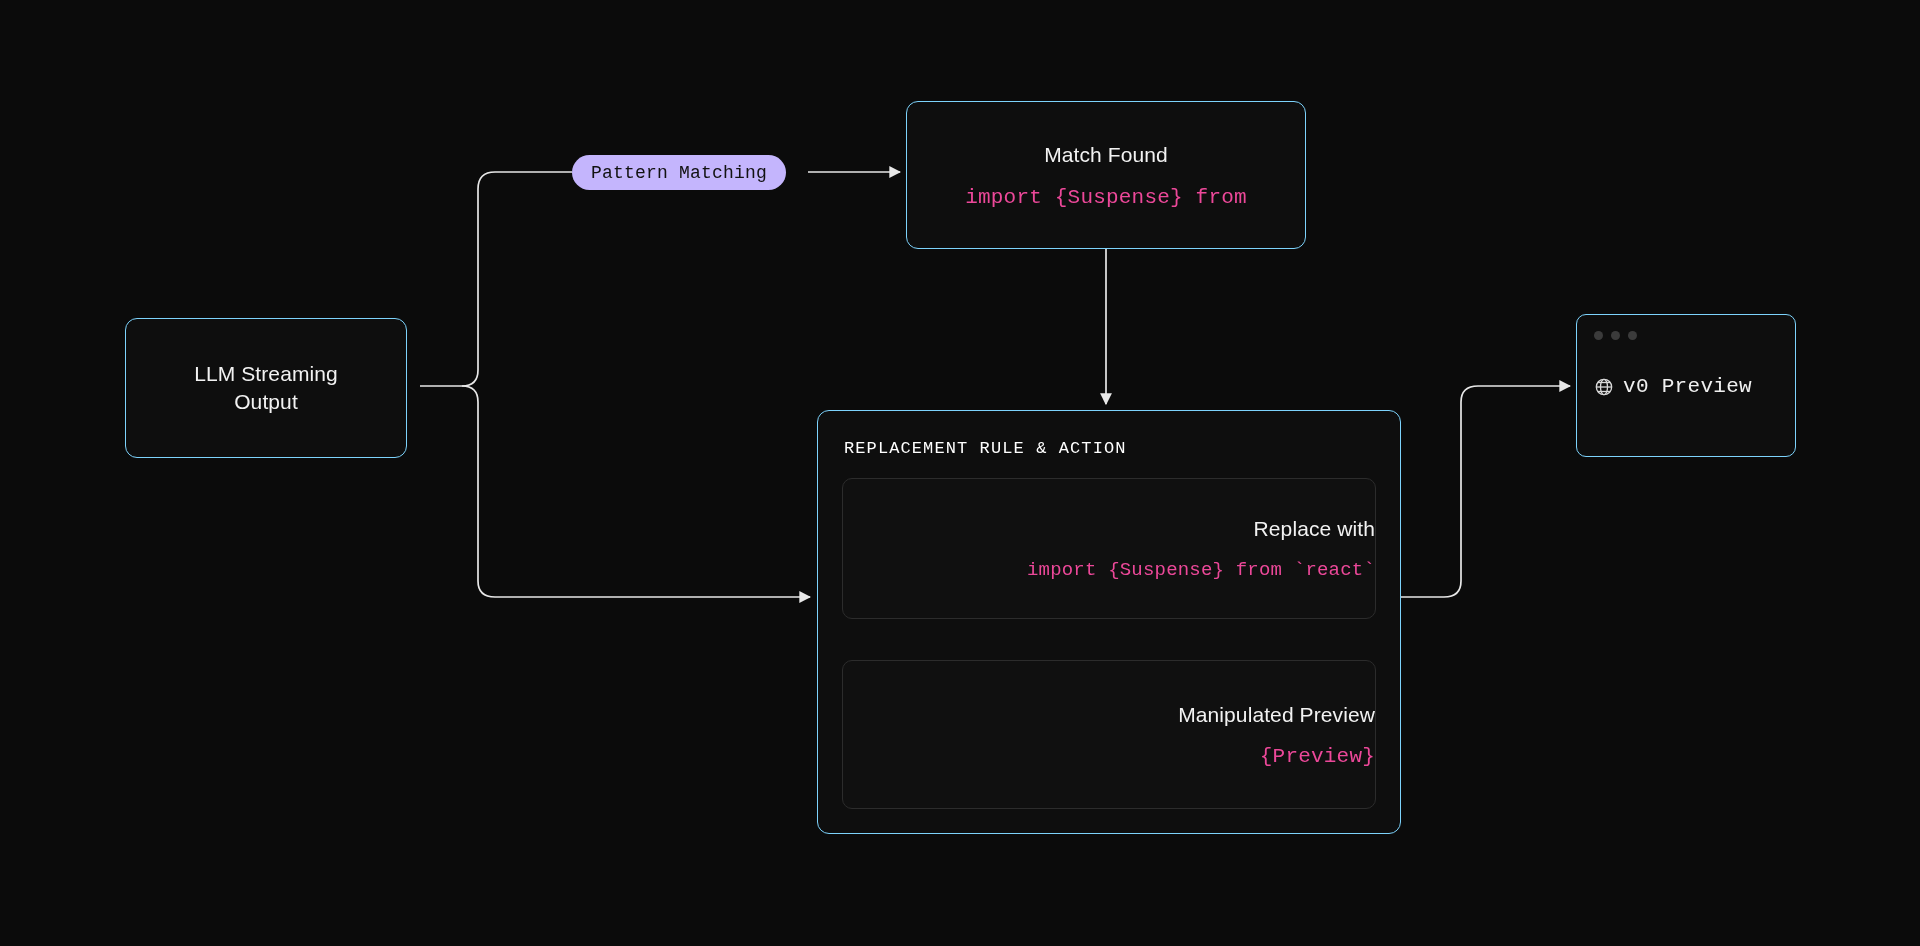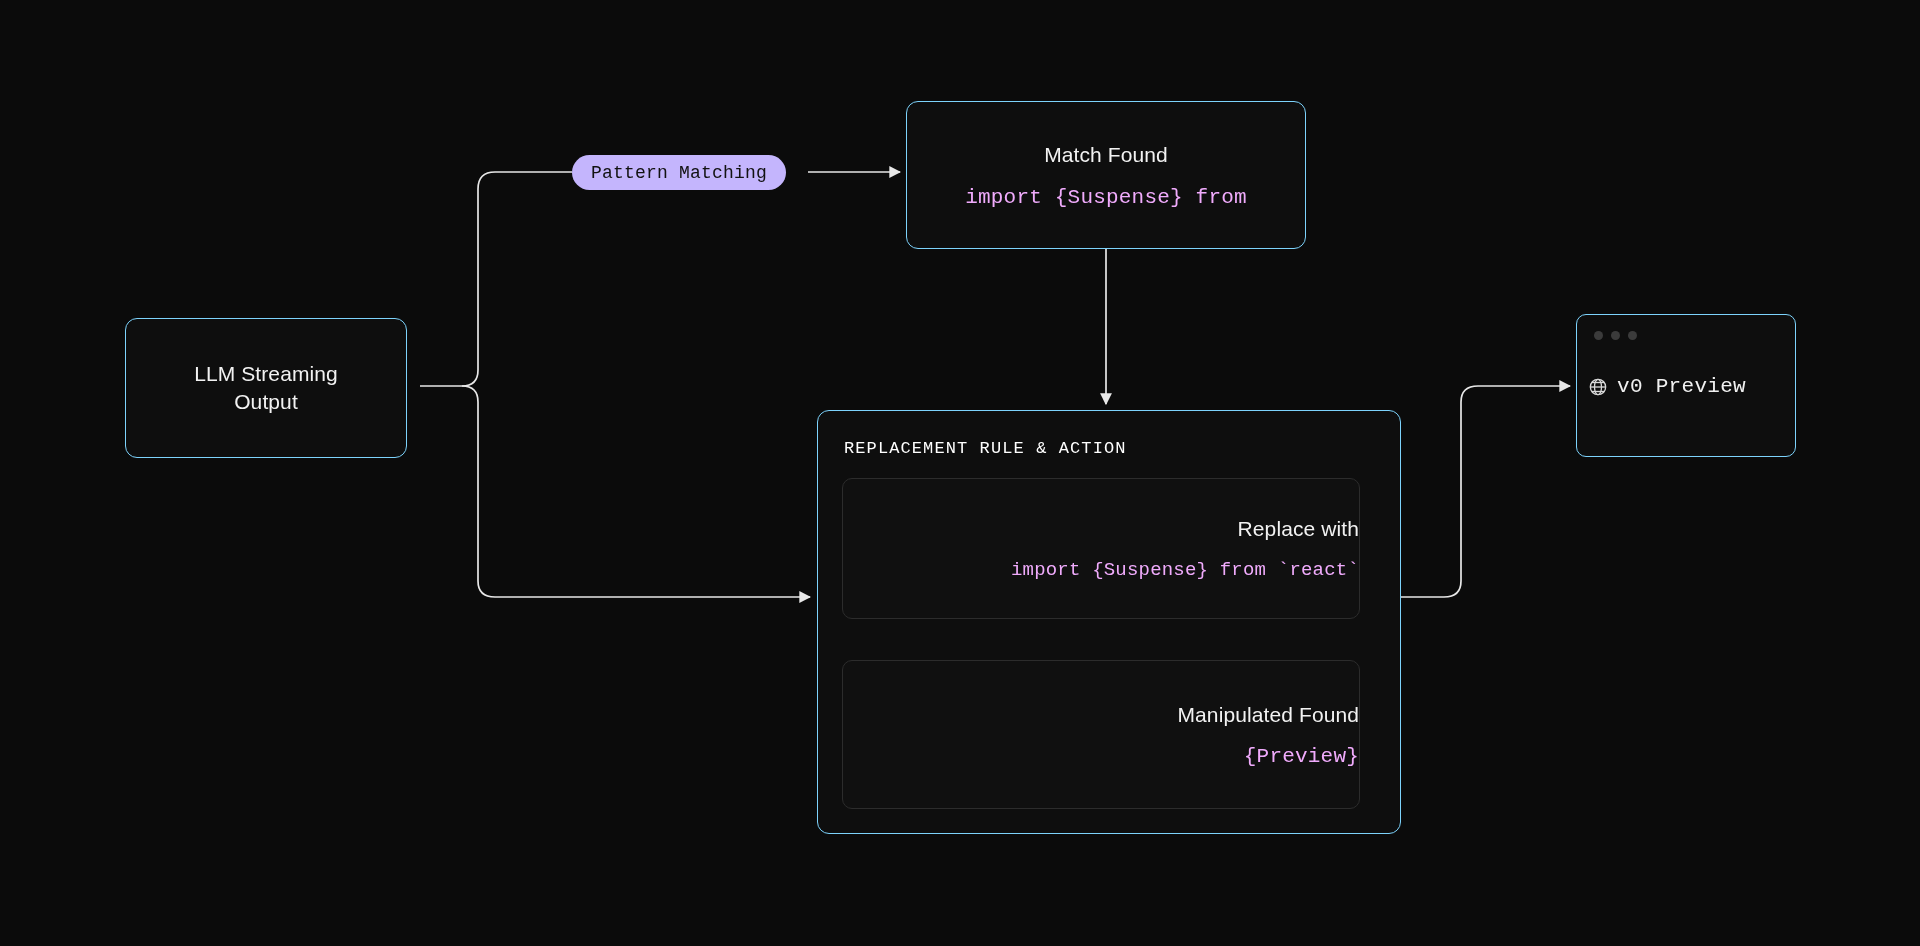--- a/index.html
+++ b/index.html
@@ -46,21 +46,21 @@
     font-size: 21px;
     font-weight: 400;
     color: #f2f2f2;
     line-height: 1.35;
     text-align: center;
     letter-spacing: 0.1px;
   }
   .node-code {
     font-family: "Liberation Mono", "DejaVu Sans Mono", monospace;
     font-size: 21px;
-    color: #f0abfc;
+    color: #ec4899;
     text-align: center;
     letter-spacing: 0.2px;
     white-space: pre;
   }
 
   
   #node-llm {
     left: 125px;
     top: 318px;
     width: 282px;
@@ -79,21 +79,21 @@
   }
 
   
   #node-container {
     left: 817px;
     top: 410px;
     width: 584px;
     height: 424px;
     align-items: stretch;
     justify-content: flex-start;
-    padding: 22px 40px 24px 24px;
+    padding: 22px 24px 24px 24px;
     border-radius: 12px;
   }
   #container-label {
     font-family: "Liberation Mono", "DejaVu Sans Mono", monospace;
     font-size: 17px;
     letter-spacing: 1.1px;
     color: #ffffff;
     margin: 6px 0 20px 2px;
   }
   .inner-node {
@@ -131,21 +131,21 @@
   }
   #preview-dots i {
     display: block;
     width: 9px;
     height: 9px;
     border-radius: 50%;
     background: #3b3b3b;
   }
   #preview-row {
     position: absolute;
-    left: 11px;
+    left: 17px;
     top: 0;
     height: 143px;
     display: flex;
     align-items: center;
     gap: 9px;
   }
   #preview-label {
     font-family: "Liberation Mono", "DejaVu Sans Mono", monospace;
     font-size: 21px;
     color: #f0f0f0;
@@ -216,21 +216,21 @@
 
   <div class="node" id="node-container">
     <div id="container-label">REPLACEMENT RULE &amp; ACTION</div>
 
     <div class="inner-node" id="node-replace">
       <div class="node-title">Replace with</div>
       <div class="node-code">import {Suspense} from `react`</div>
     </div>
 
     <div class="inner-node" id="node-stream">
-      <div class="node-title">Manipulated Found</div>
+      <div class="node-title">Manipulated Preview</div>
       <div class="node-code">{Preview}</div>
     </div>
   </div>
 
   <div class="node" id="node-preview">
     <div id="preview-dots">
       <i></i>
       <i></i>
       <i></i>
     </div>

